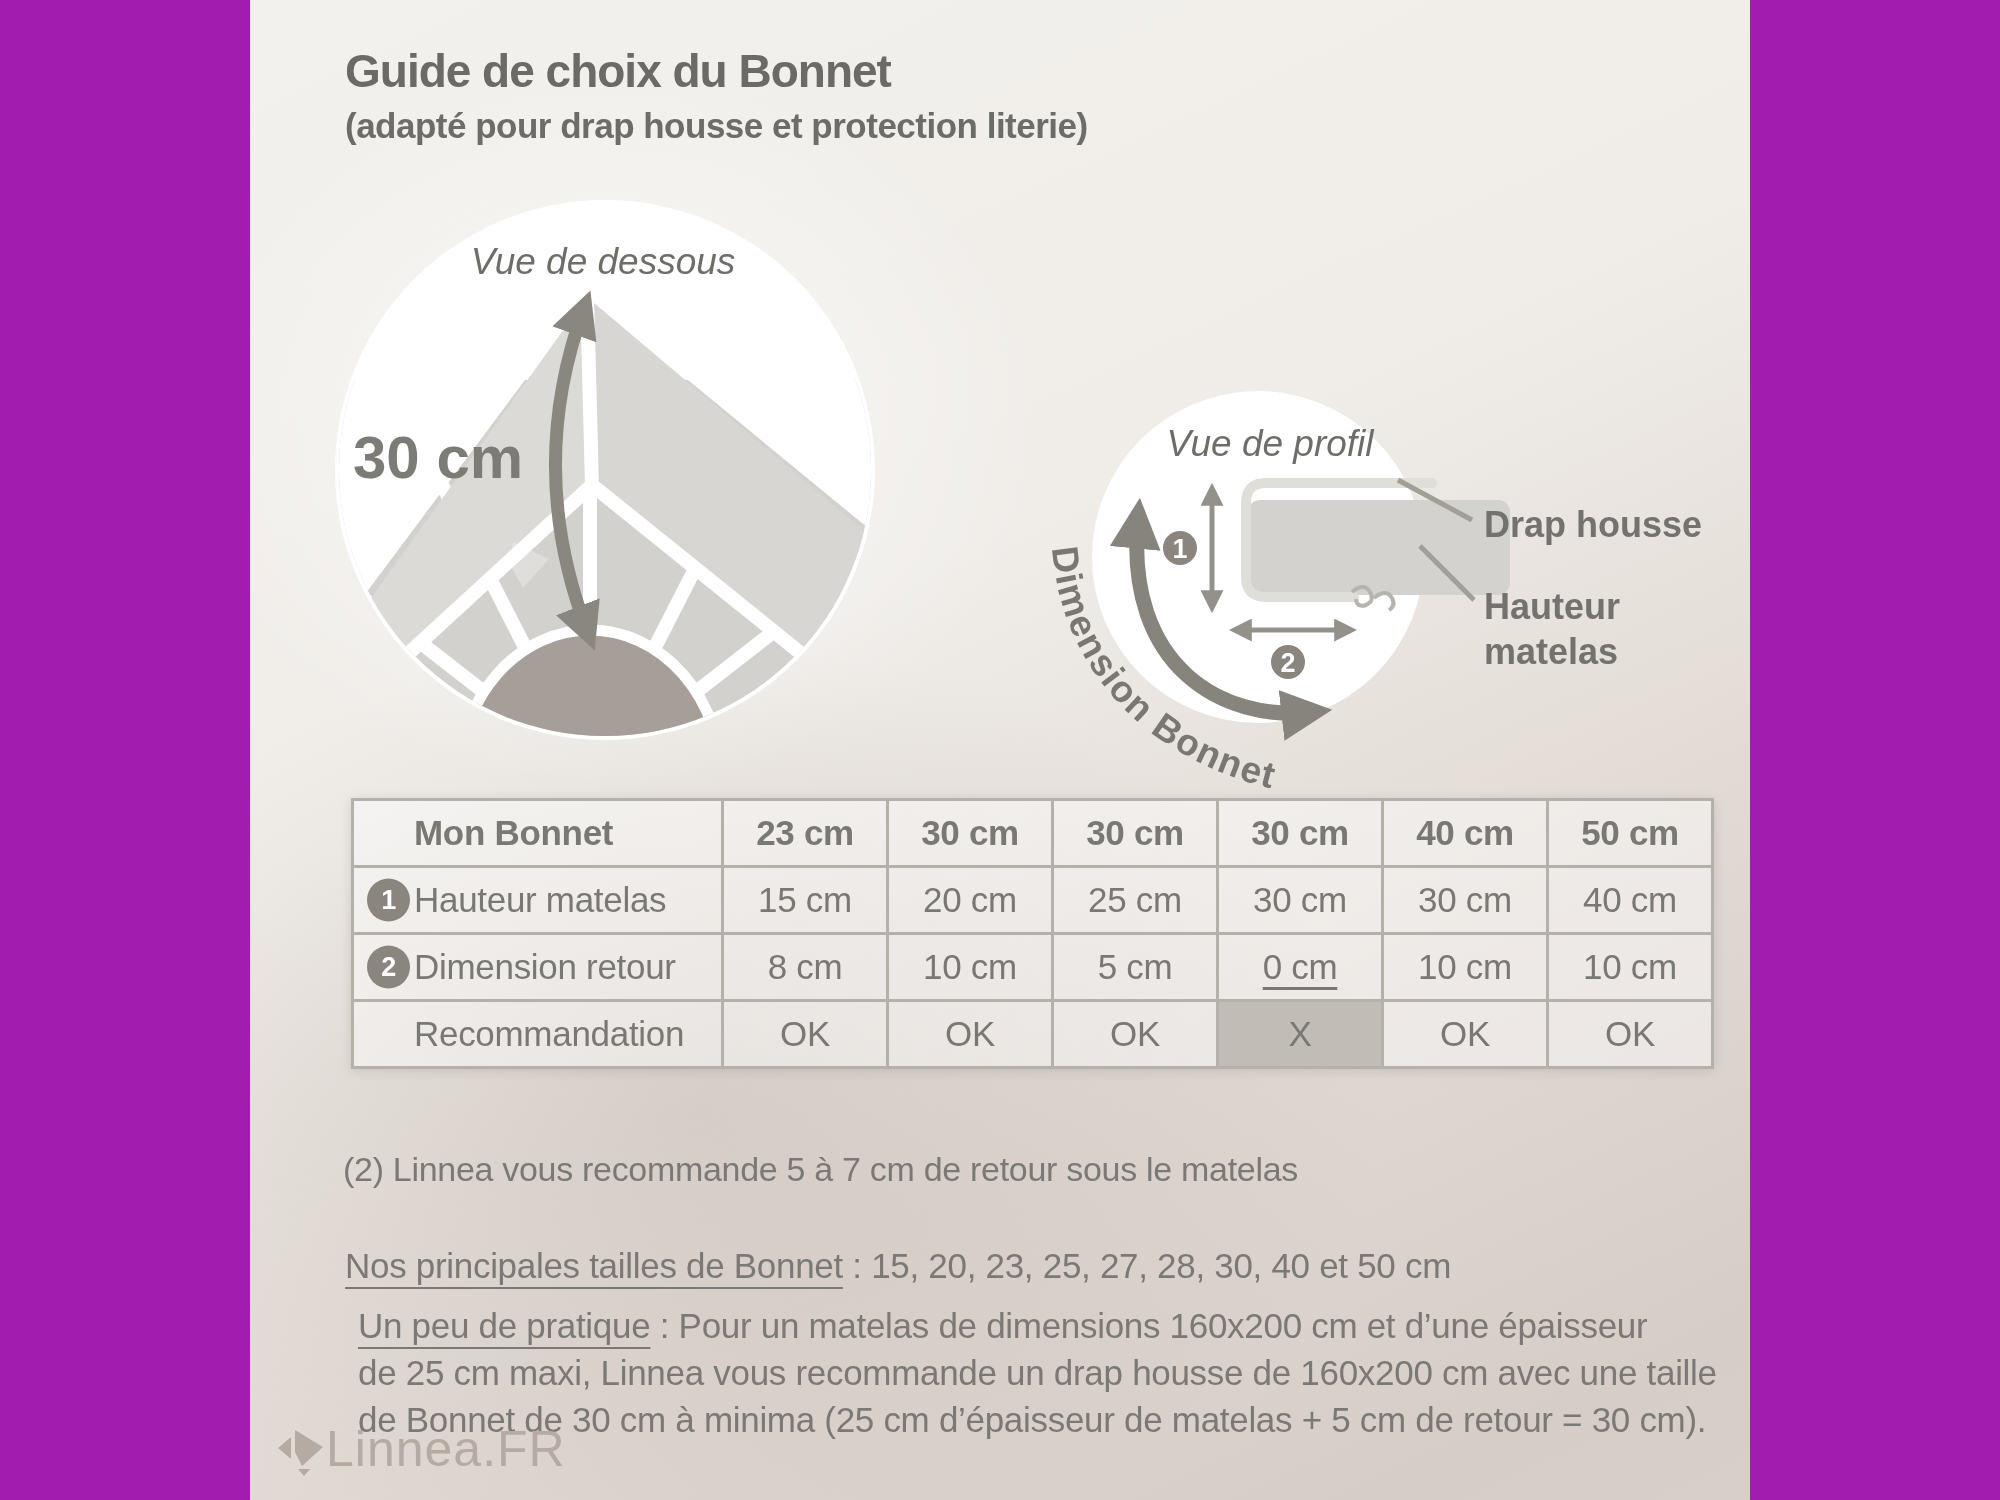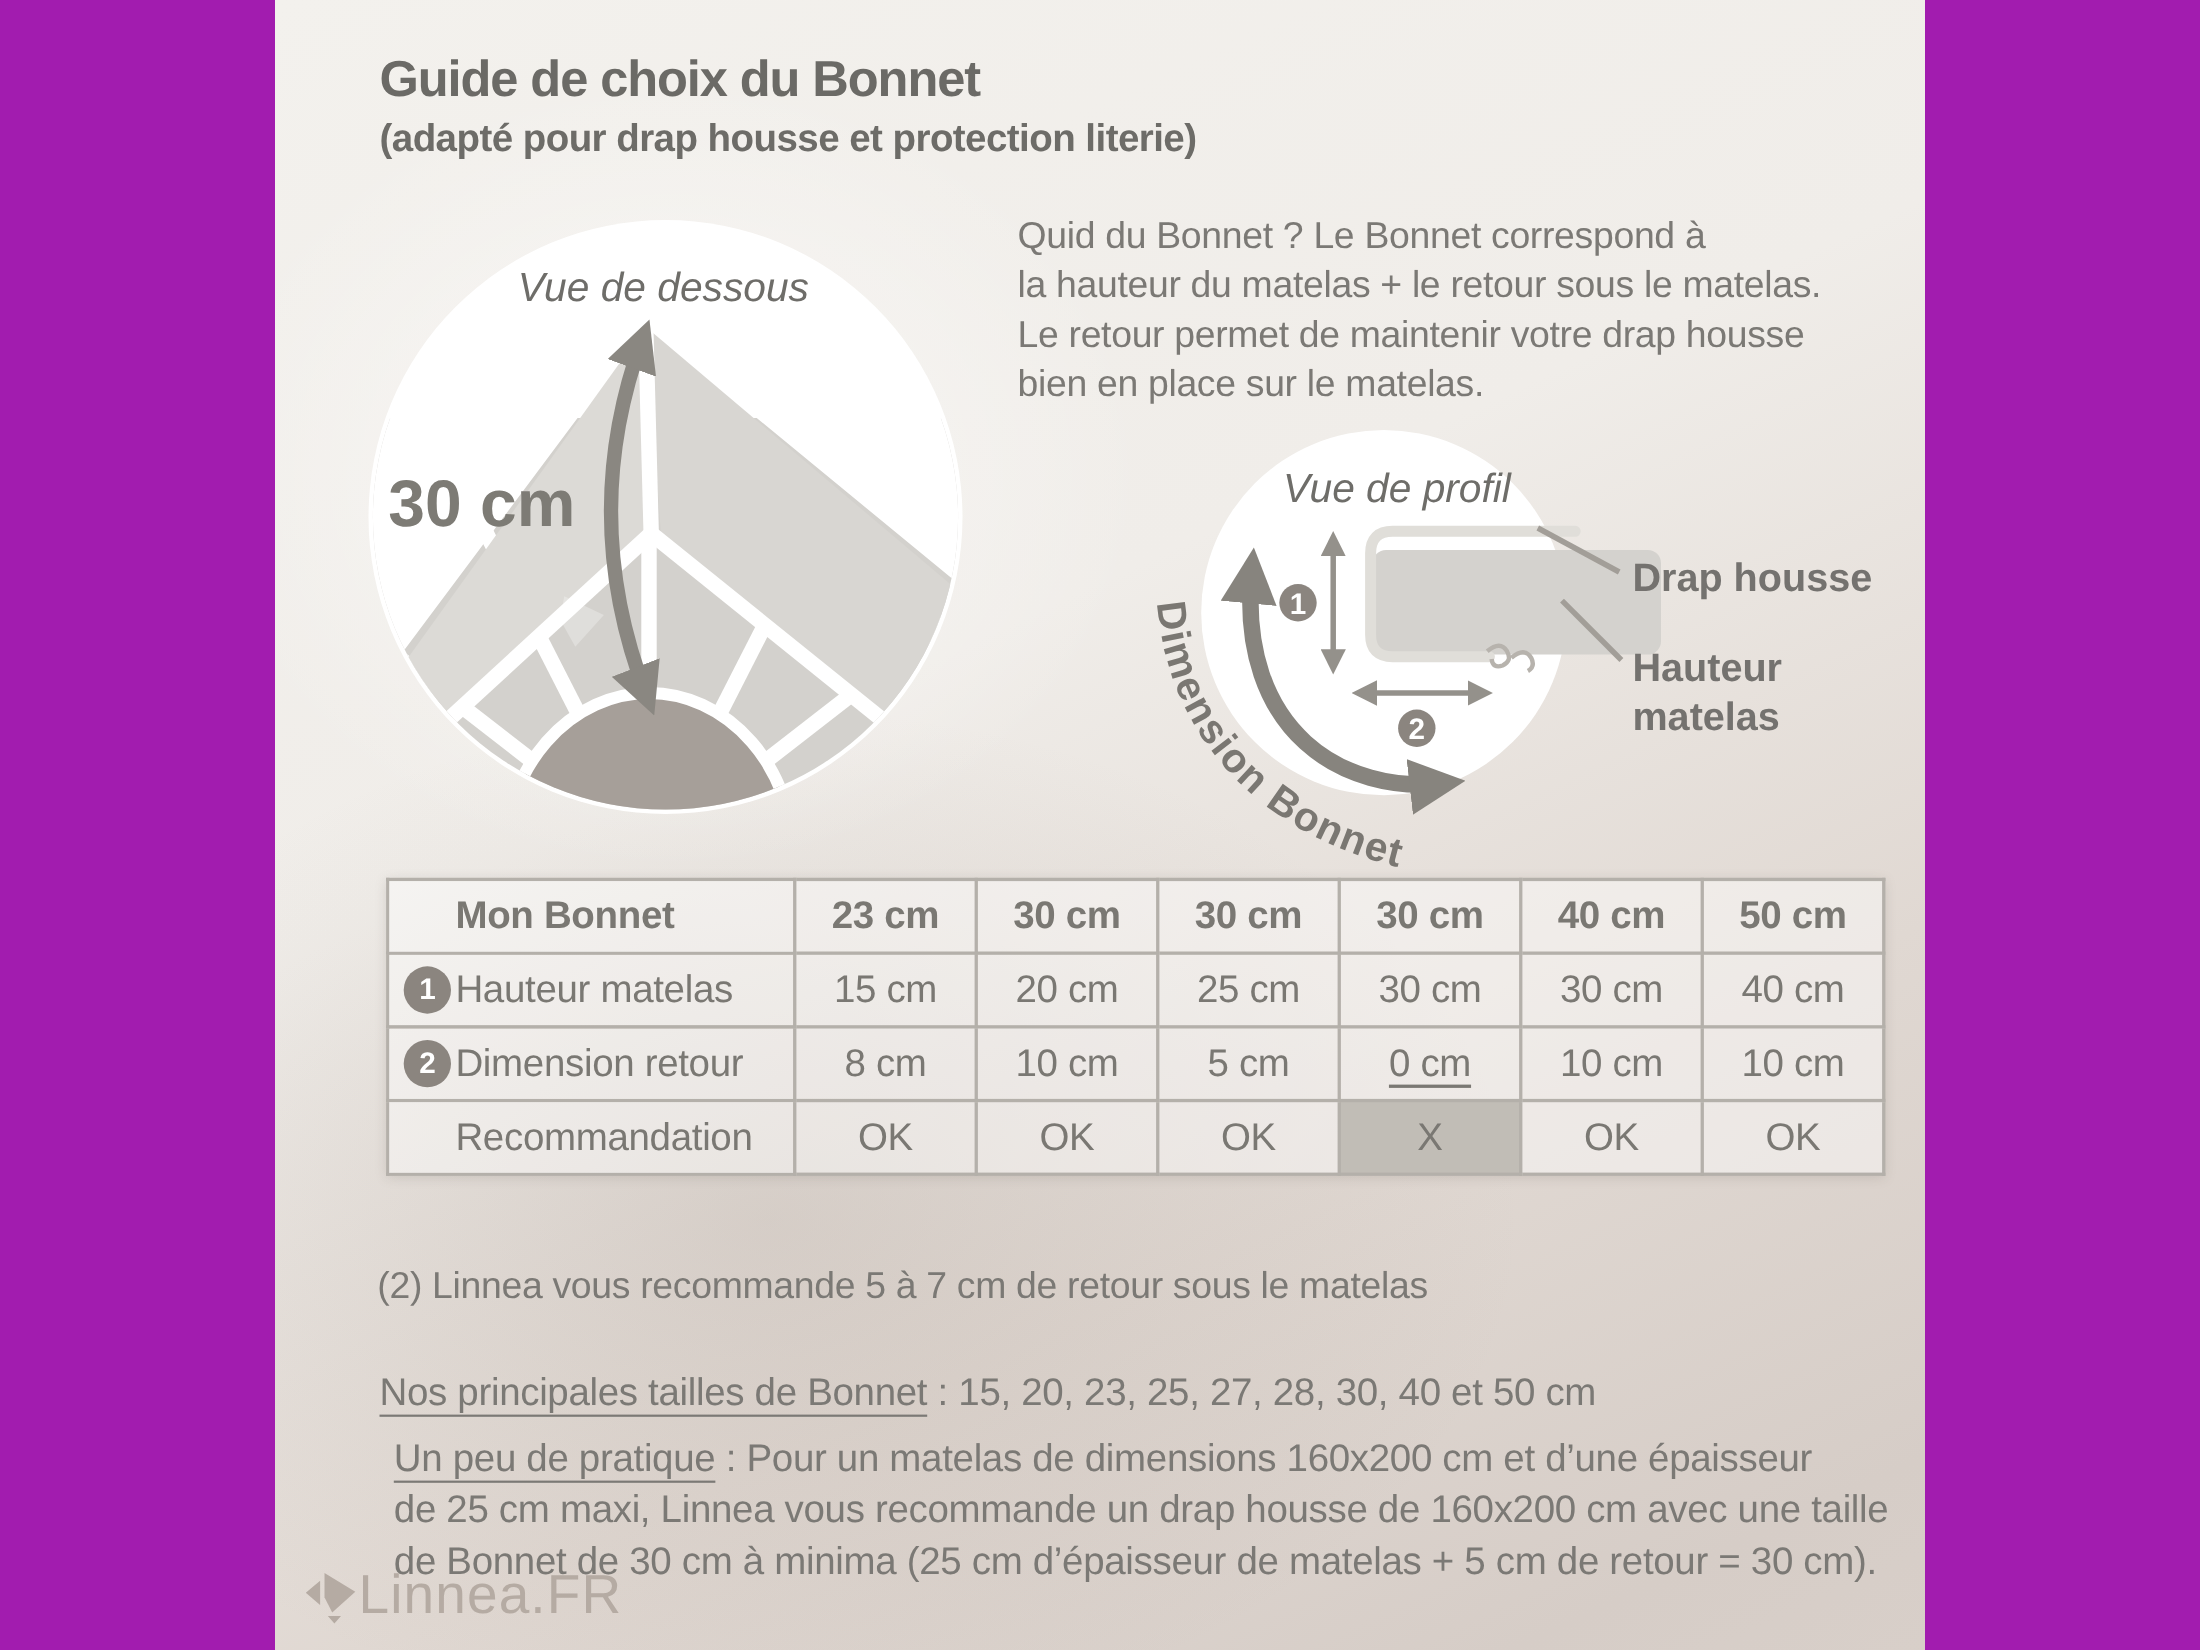--- a/index.html
+++ b/index.html
@@ -47,26 +47,20 @@
 </style>
 </head>
 <body>
 
 <div class="canvas">
   <div class="content">
 
     <h1 class="page-title">Guide de choix du Bonnet</h1>
     <h2 class="page-subtitle">(adapté pour drap housse et protection literie)</h2>
 
-    <div class="intro">
-      <div>Quid du Bonnet ? Le Bonnet correspond à</div>
-      <div>la hauteur du matelas + le retour sous le matelas.</div>
-      <div>Le retour permet de maintenir votre drap housse</div>
-      <div>bien en place sur le matelas.</div>
-    </div>
 
     <svg class="bottom-view-svg" viewBox="0 0 560 560">
       <defs>
         <clipPath id="circClip">
             <circle cx="280" cy="280" r="266"></circle>
           </clipPath>
         <marker id="ahd" viewBox="0 0 10 10" refX="6" refY="5" markerWidth="3.6" markerHeight="3.6" orient="auto-start-reverse">
           <path d="M0,0 L10,5 L0,10 Z" fill="#8a8781"></path>
         </marker>
       </defs>

